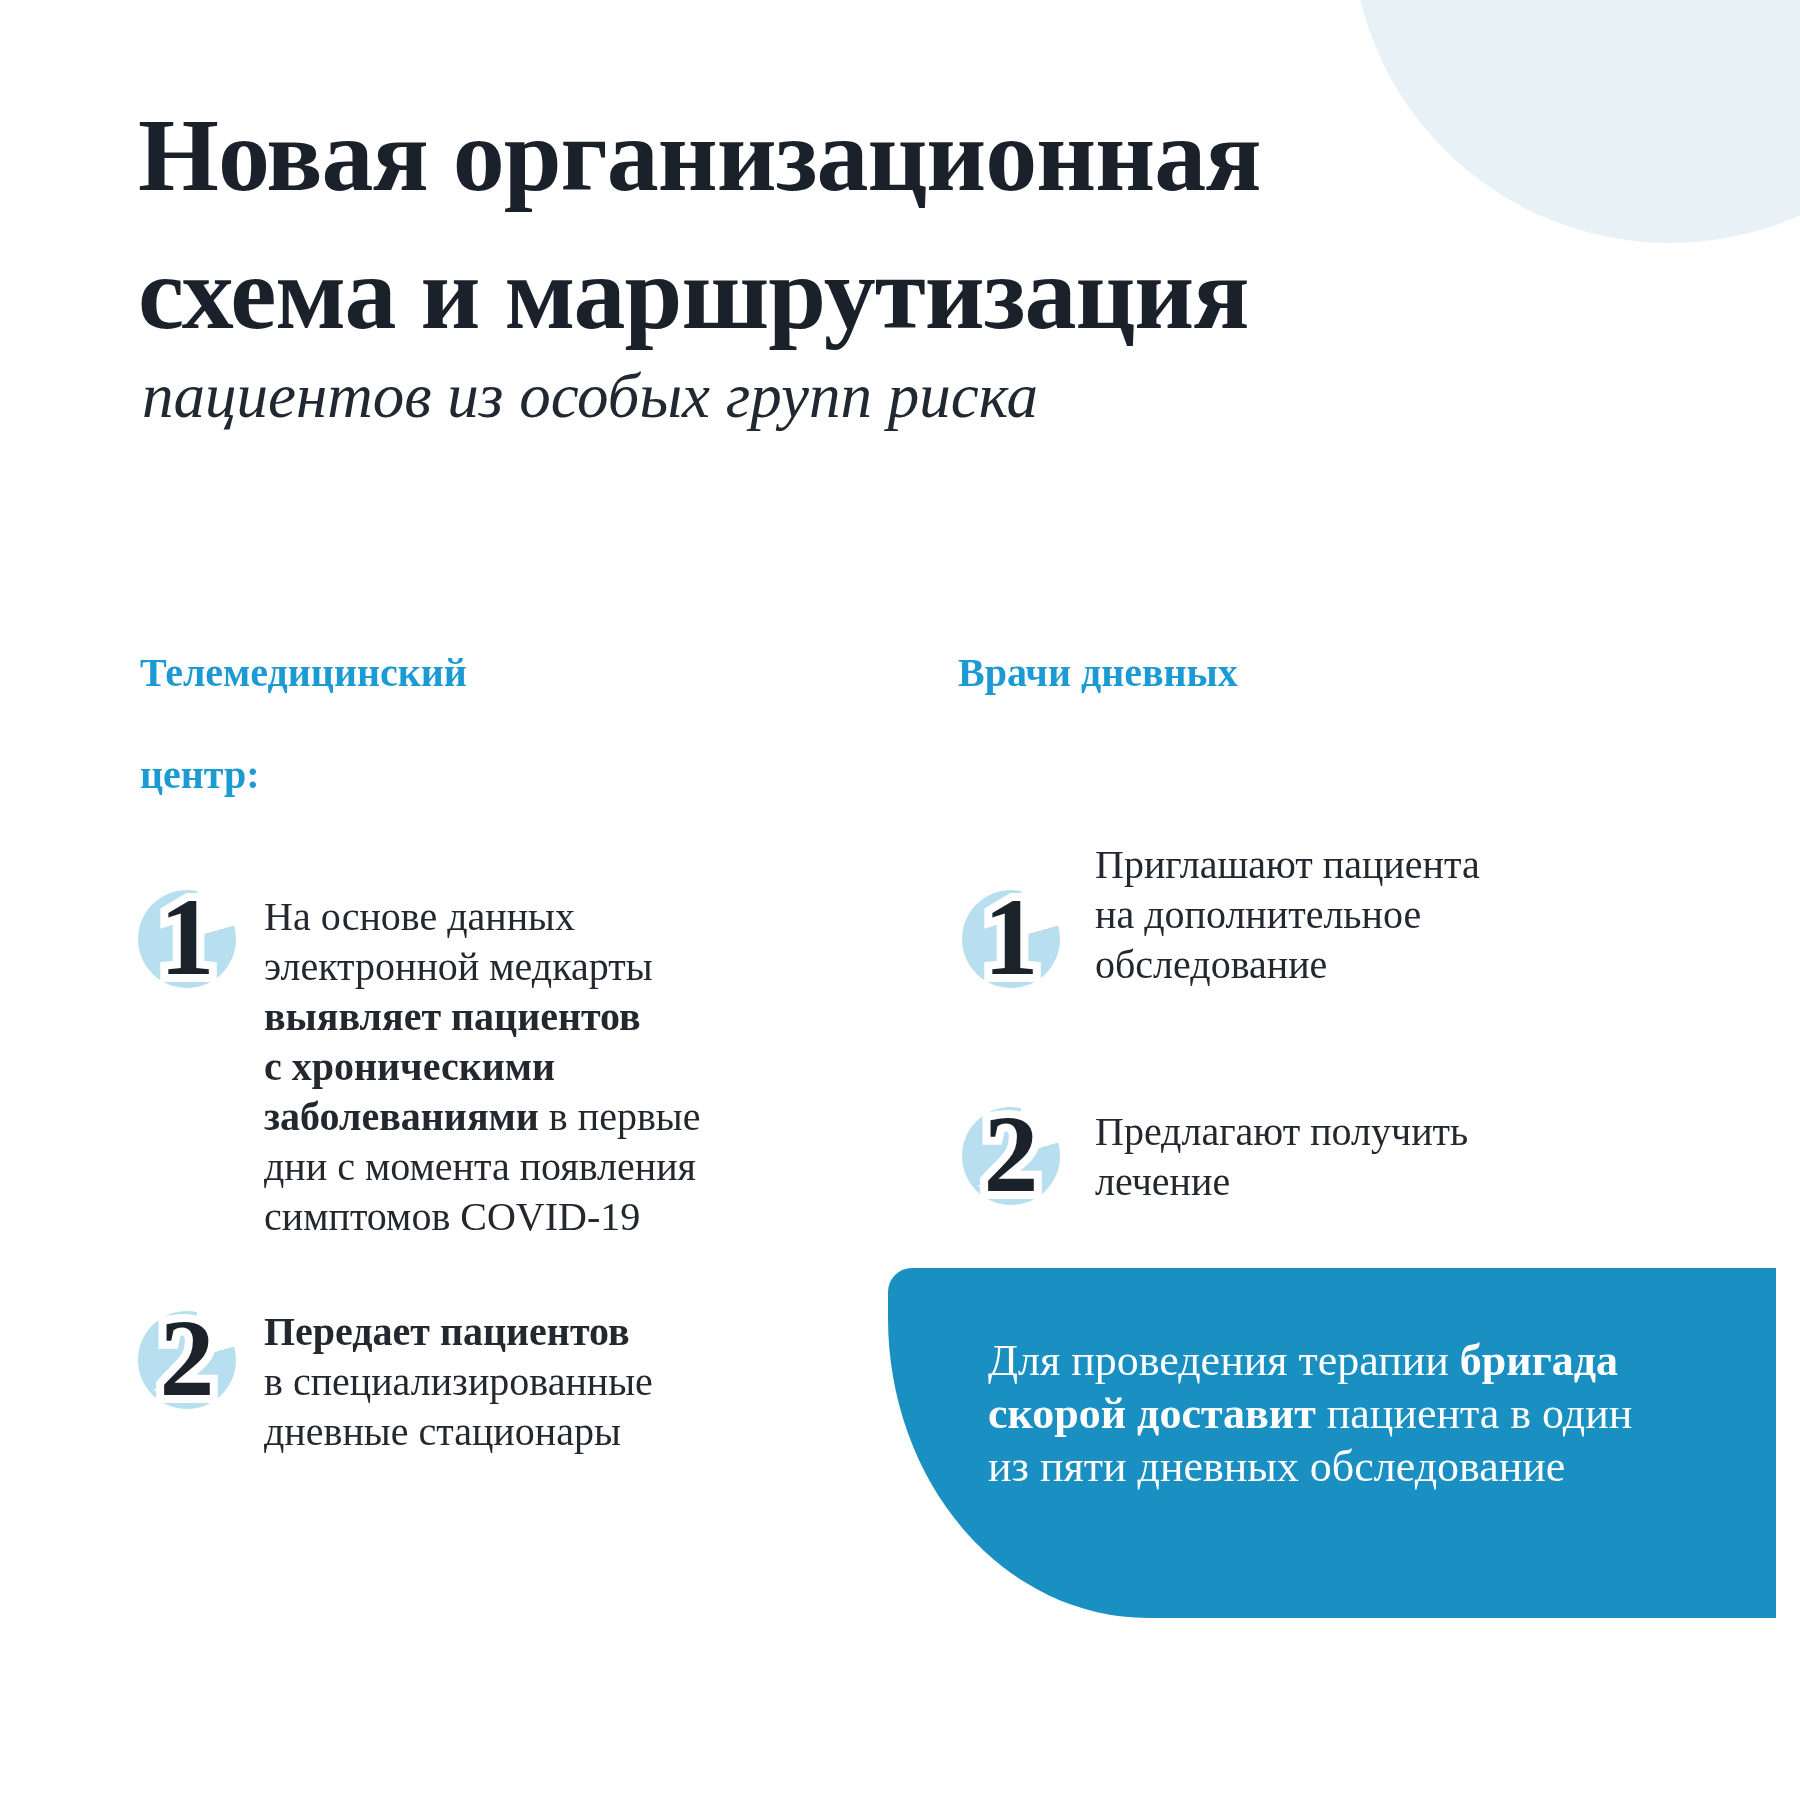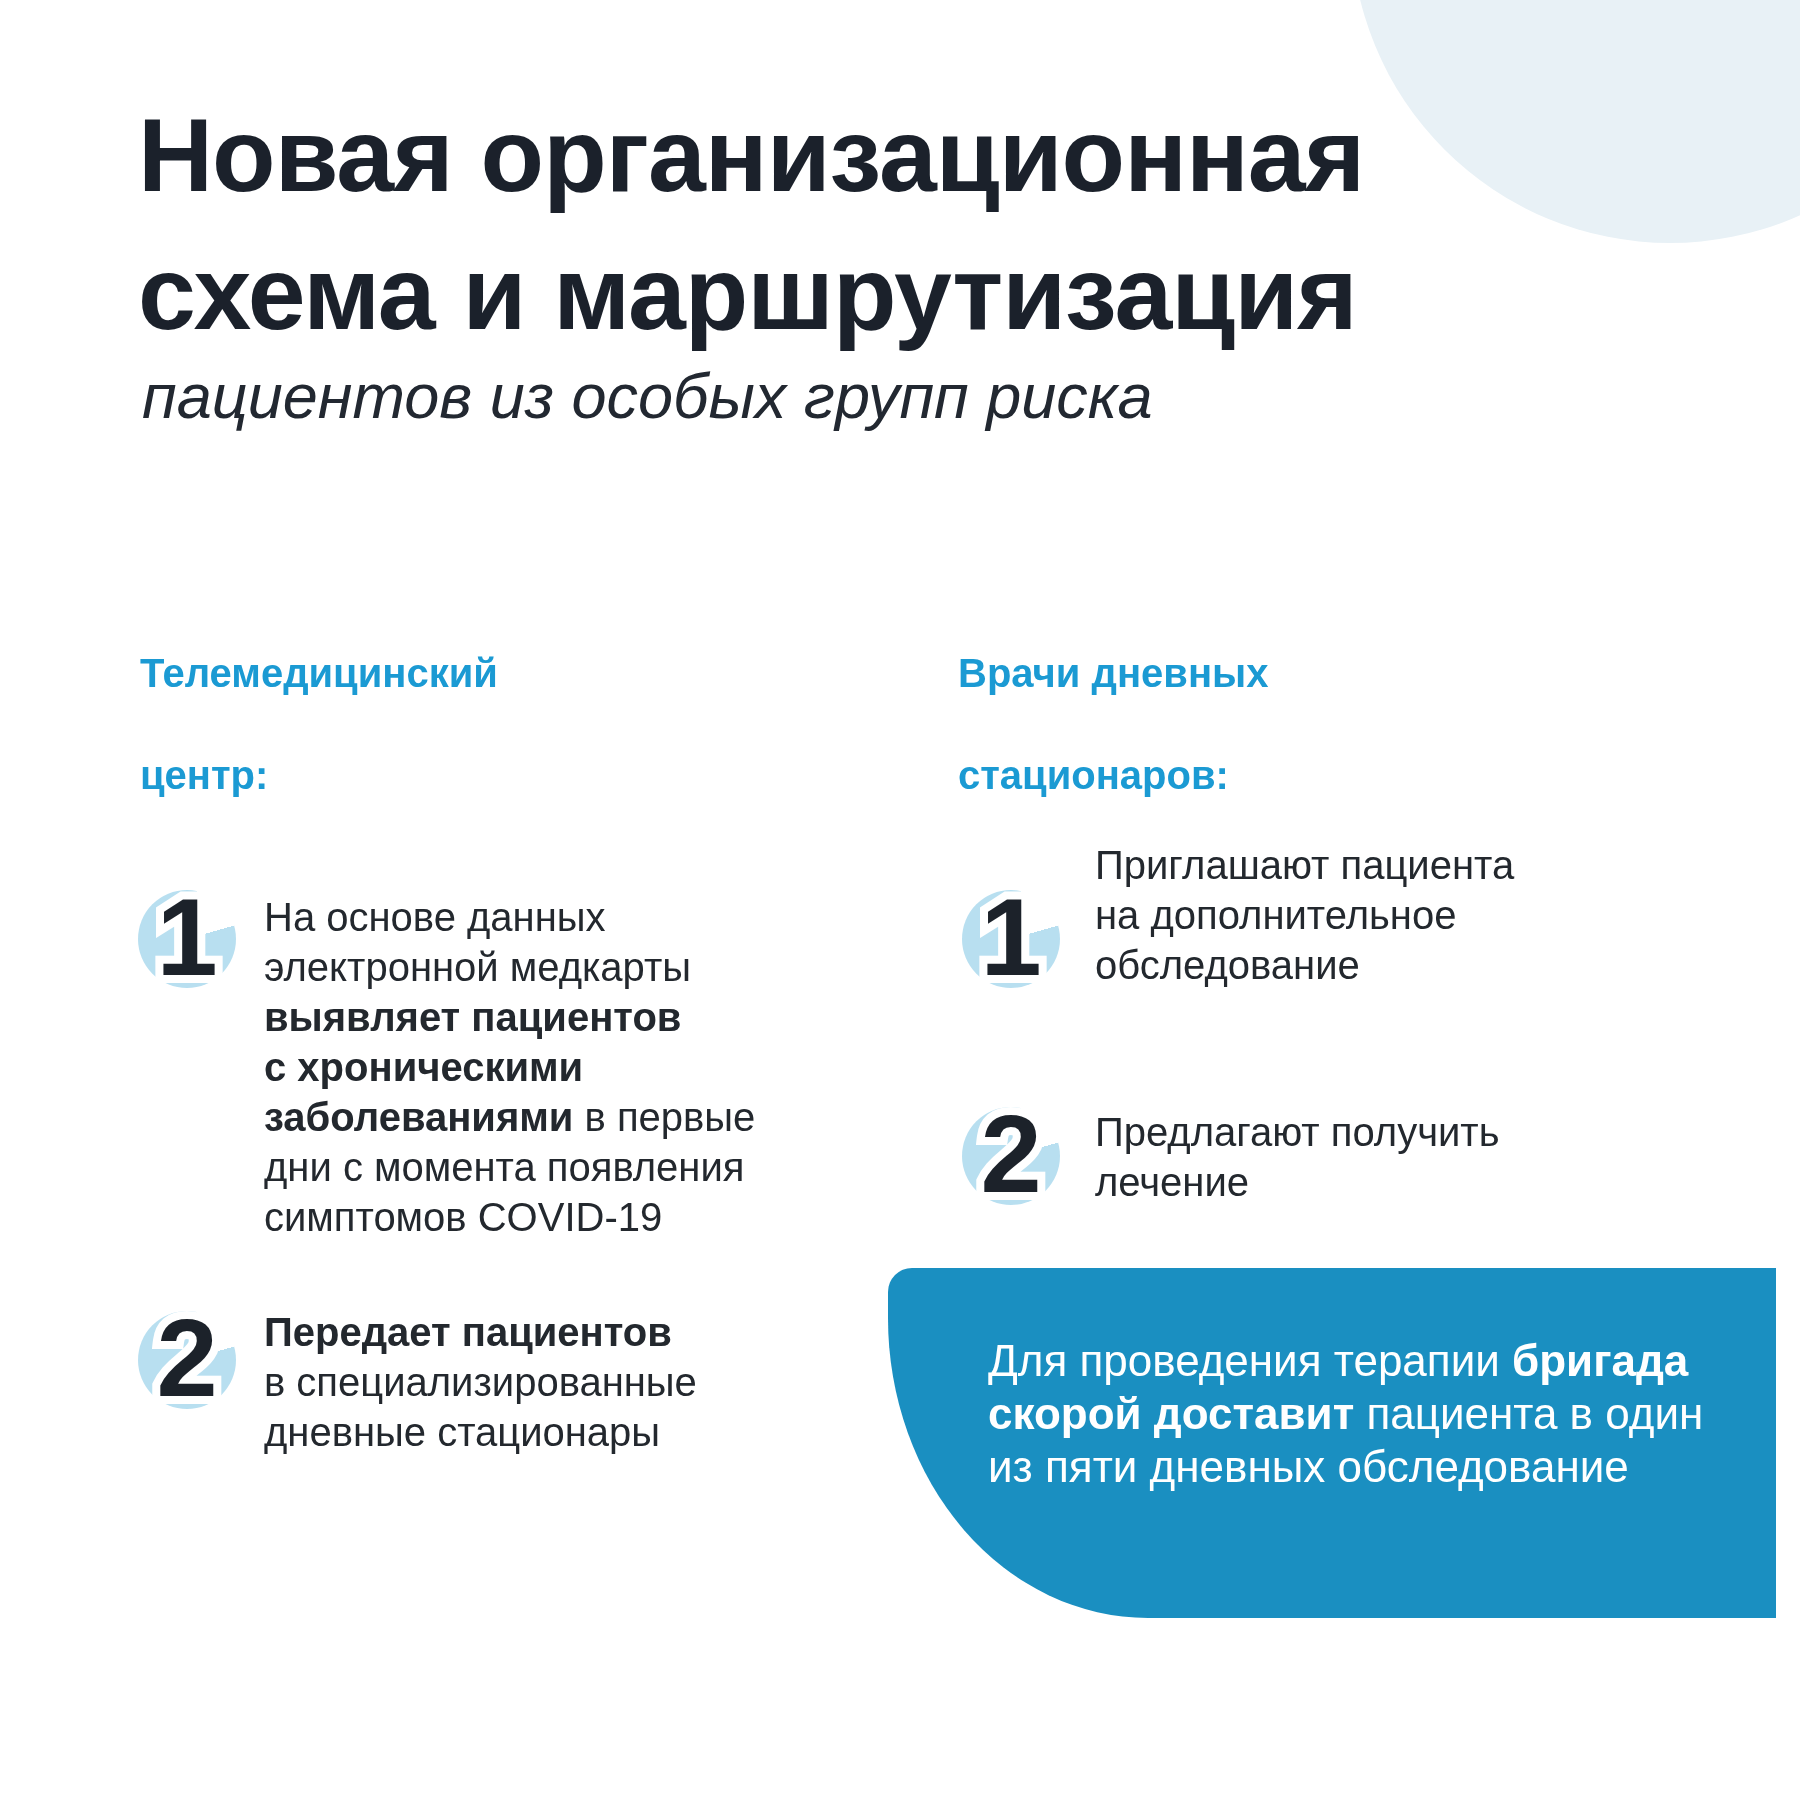--- a/index.html
+++ b/index.html
@@ -1,19 +1,19 @@
 <!DOCTYPE html>
 <html><head>
 <meta charset="utf-8">
 <style>
   html, body { margin:0; padding:0; background:#ffffff; }
   .page {
     position:relative; width:1800px; height:1800px;
     background:#ffffff; overflow:hidden;
-    font-family:Liberation Sans, sans-serif;
+    font-family:Liberation Serif, serif;
     color:#1b212b;
   }
 
   
   .deco {
     position:absolute; left:1351px; top:-395px;
     width:638px; height:638px; border-radius:50%;
     background:#e8f1f6;
   }
 
@@ -89,21 +89,20 @@
     <div>пациентов из особых групп риска</div>
   </div>
 
   <div class="heading heading-left">
     <div>Телемедицинский</div>
     <div>центр:</div>
   </div>
 
   <div class="heading heading-right">
     <div>Врачи дневных</div>
-    <div>стационаров:</div>
   </div>
 
   <div class="badge" id="l1-badge">
     <div class="badge-circle"></div>
     <span class="badge-num stroke">1</span>
     <span class="badge-num">1</span>
   </div>
   <div class="item-text" id="l1-text">
       <div><span>На основе данных</span></div>
       <div><span>электронной медкарты</span></div>

